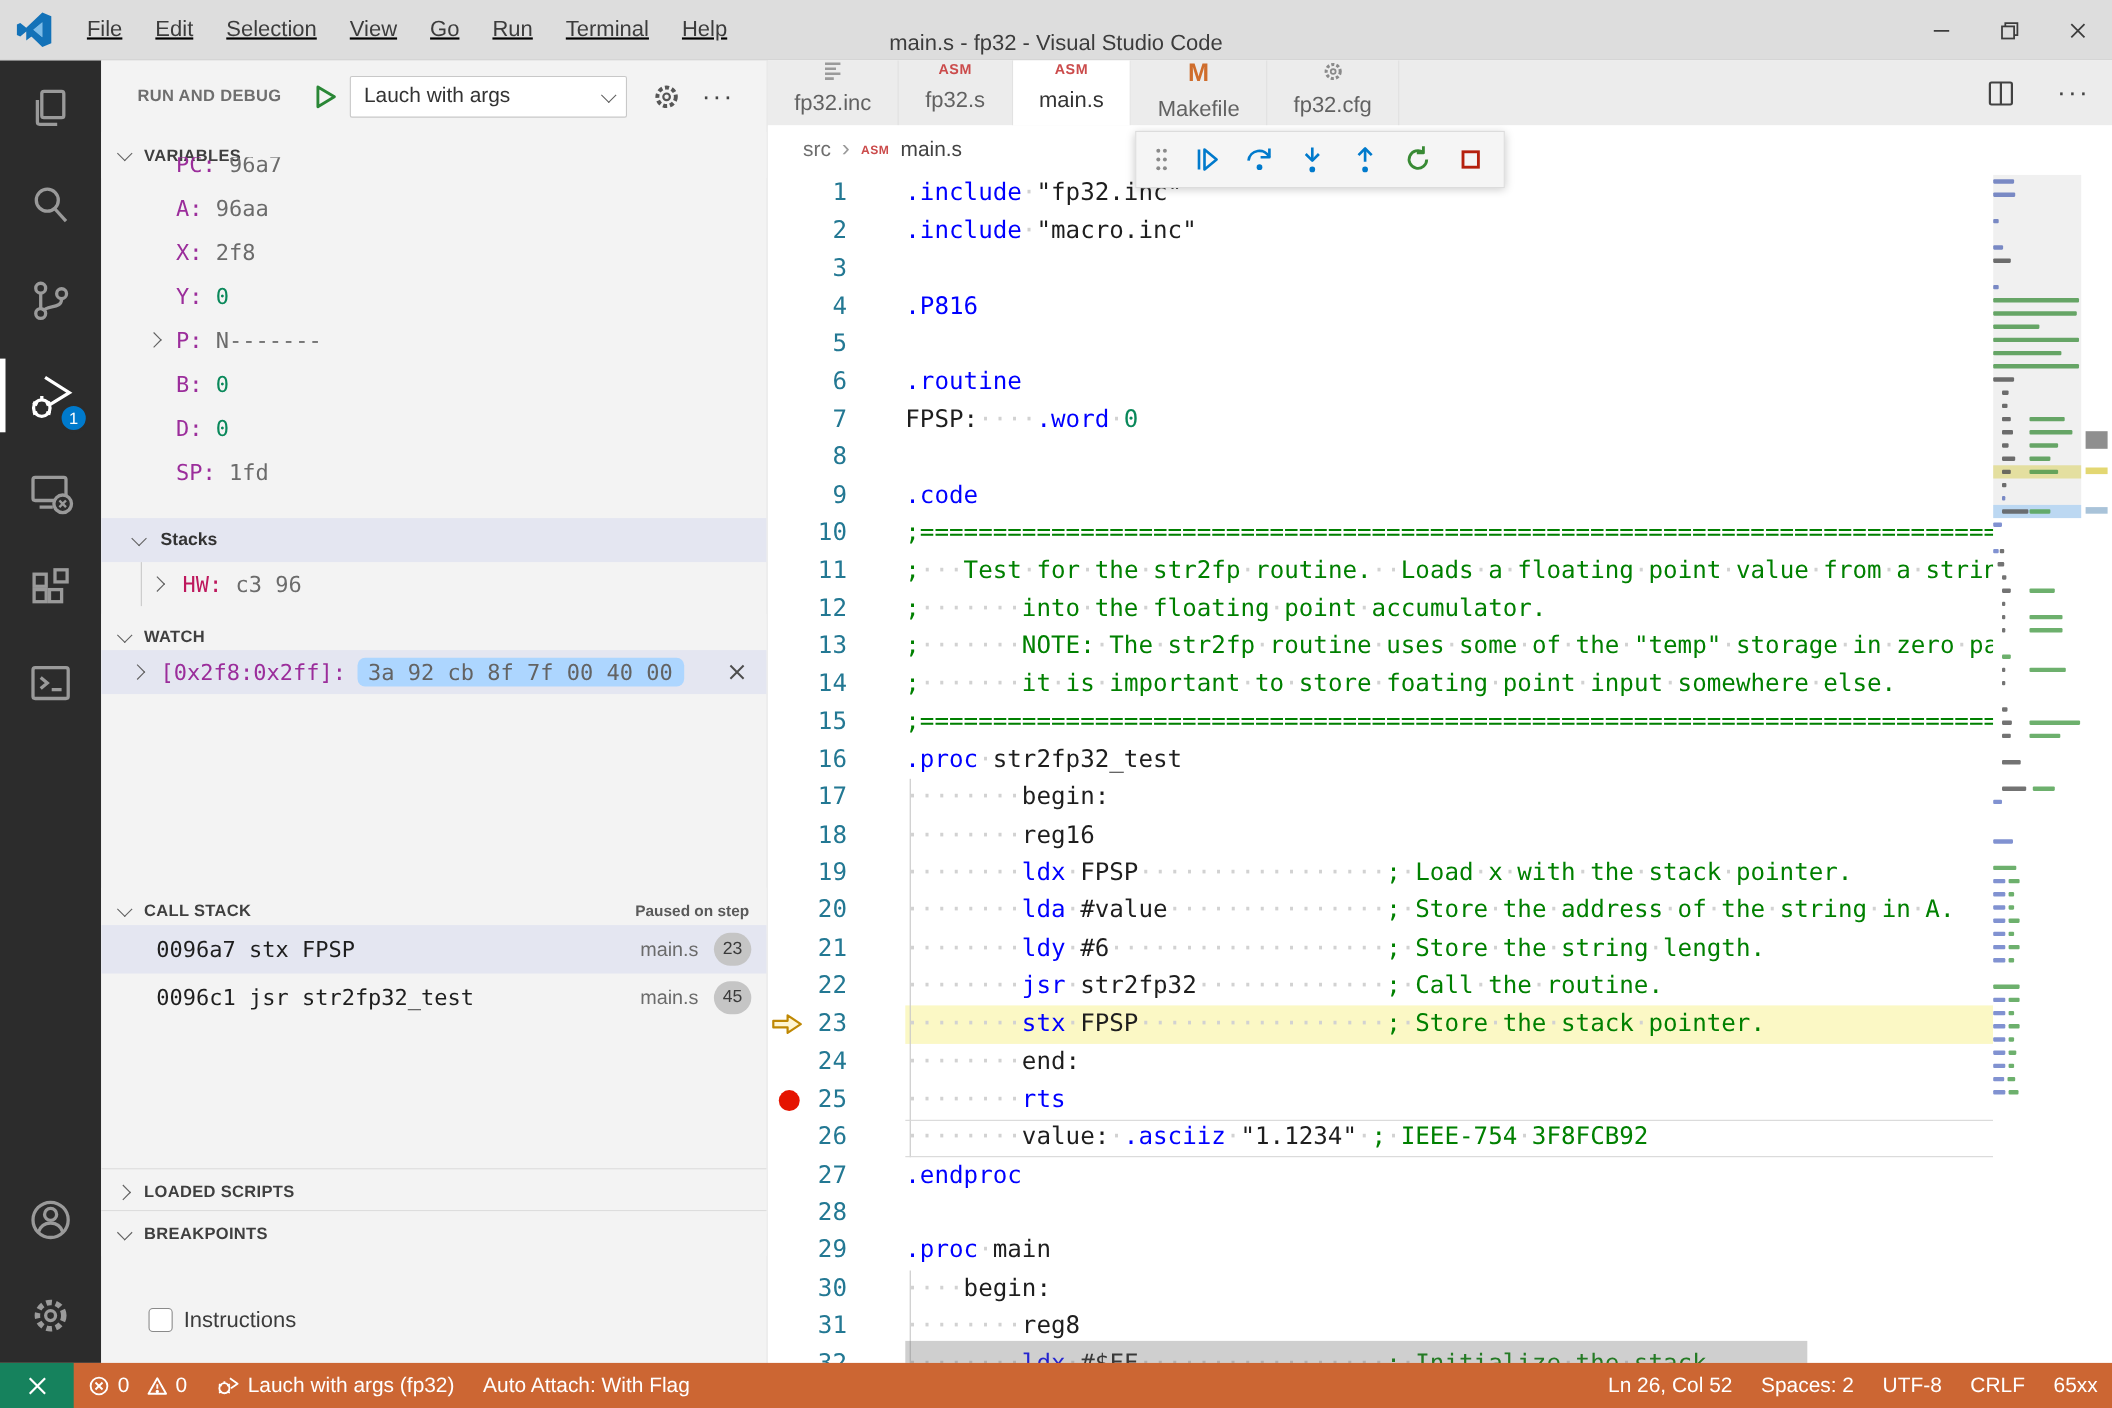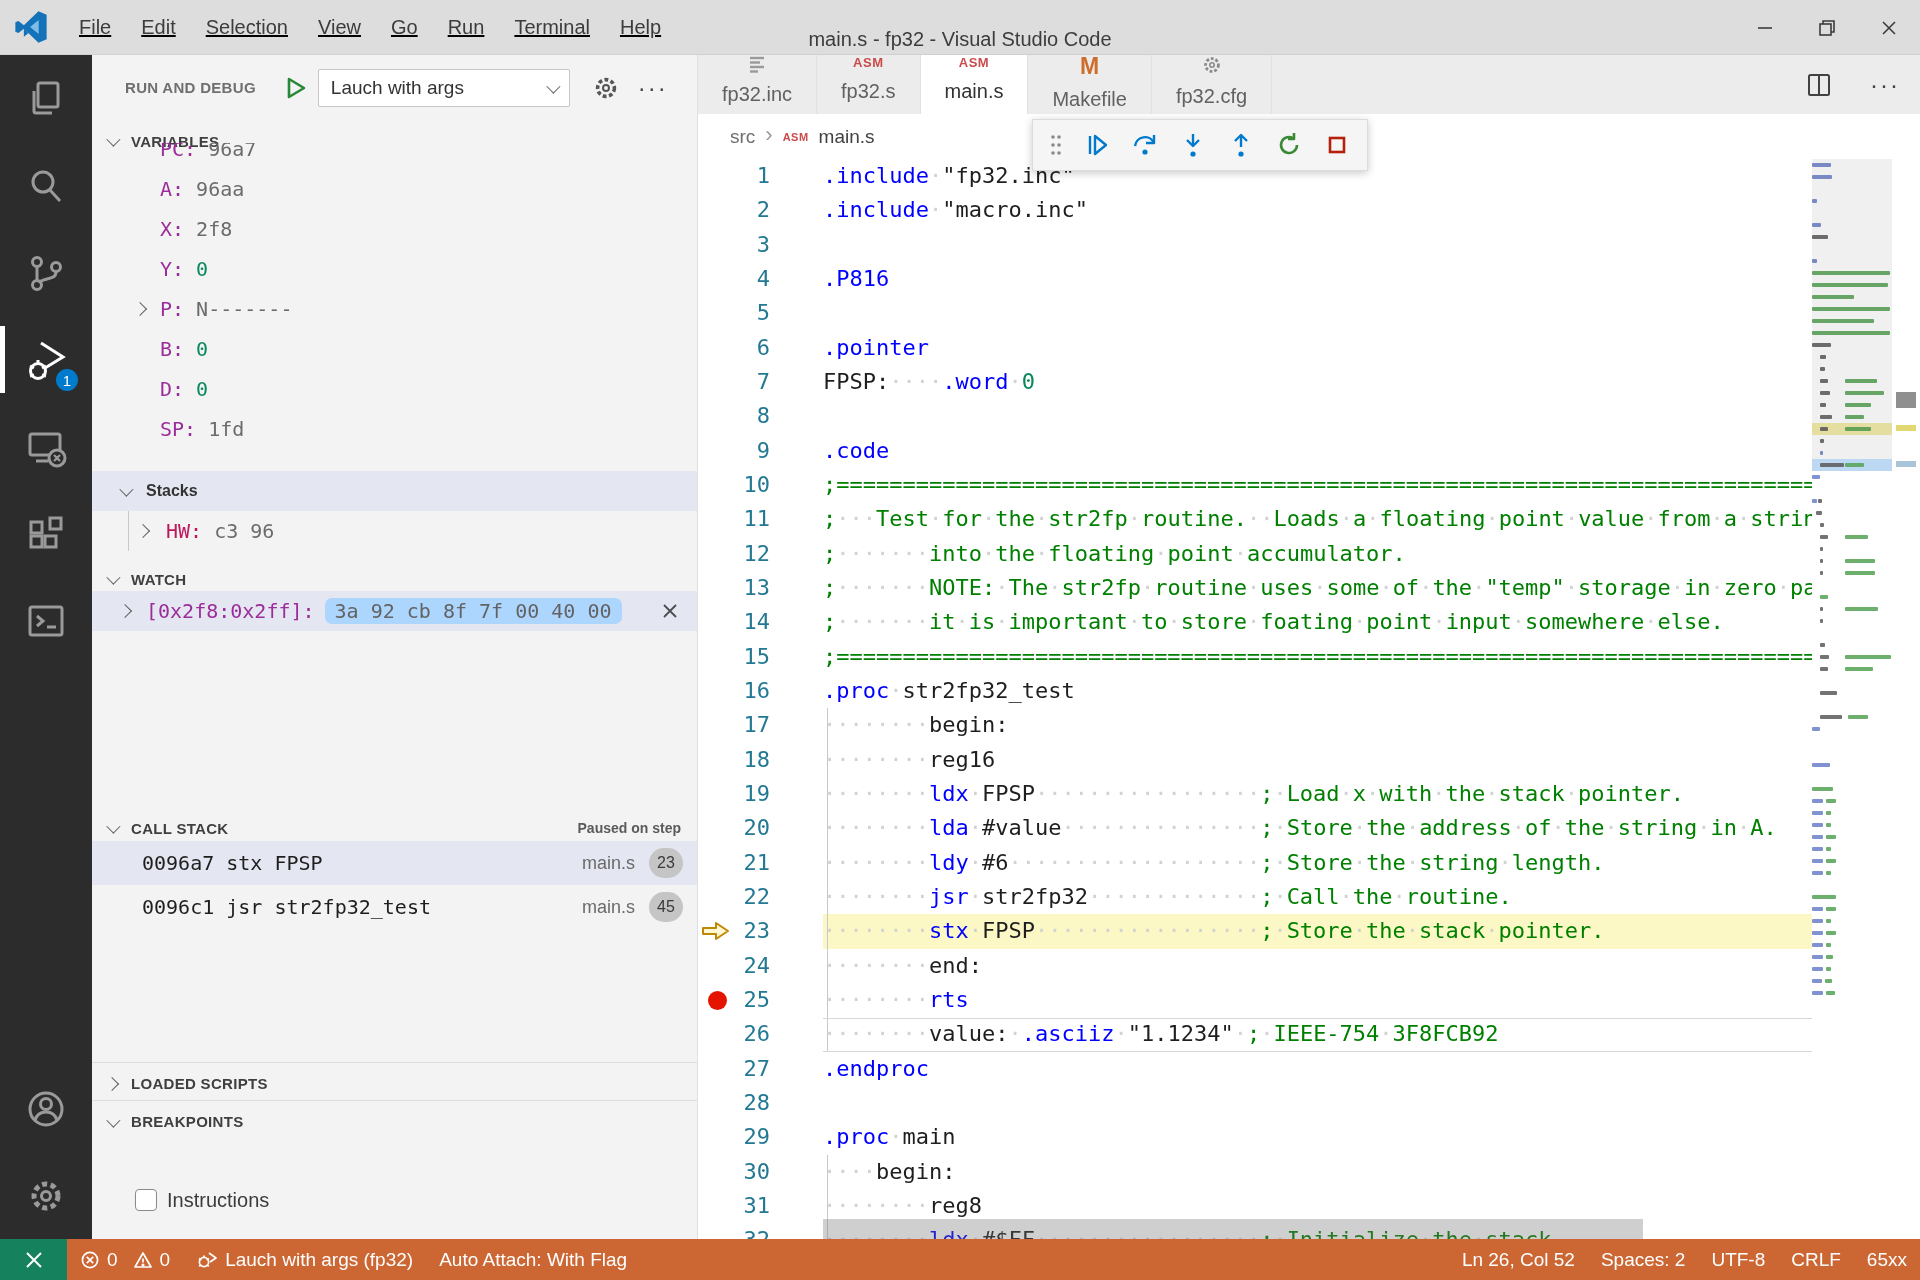--- a/index.html
+++ b/index.html
@@ -512,21 +512,21 @@
           <div class="cl">
             <div class="cl-g">
               <span class="ln">5</span>
             </div>
             <div class="cl-t"></div>
           </div>
           <div class="cl">
             <div class="cl-g">
               <span class="ln">6</span>
             </div>
-            <div class="cl-t"><span class="sg-kw">.pointer</span></div>
+            <div class="cl-t"><span class="sg-kw">.routine</span></div>
           </div>
           <div class="cl">
             <div class="cl-g">
               <span class="ln">7</span>
             </div>
             <div class="cl-t"><span class="sg-t">FPSP:</span><span class="ws">····</span><span class="sg-kw">.word</span><span class="ws">·</span><span class="sg-num">0</span></div>
           </div>
           <div class="cl">
             <div class="cl-g">
               <span class="ln">8</span>

